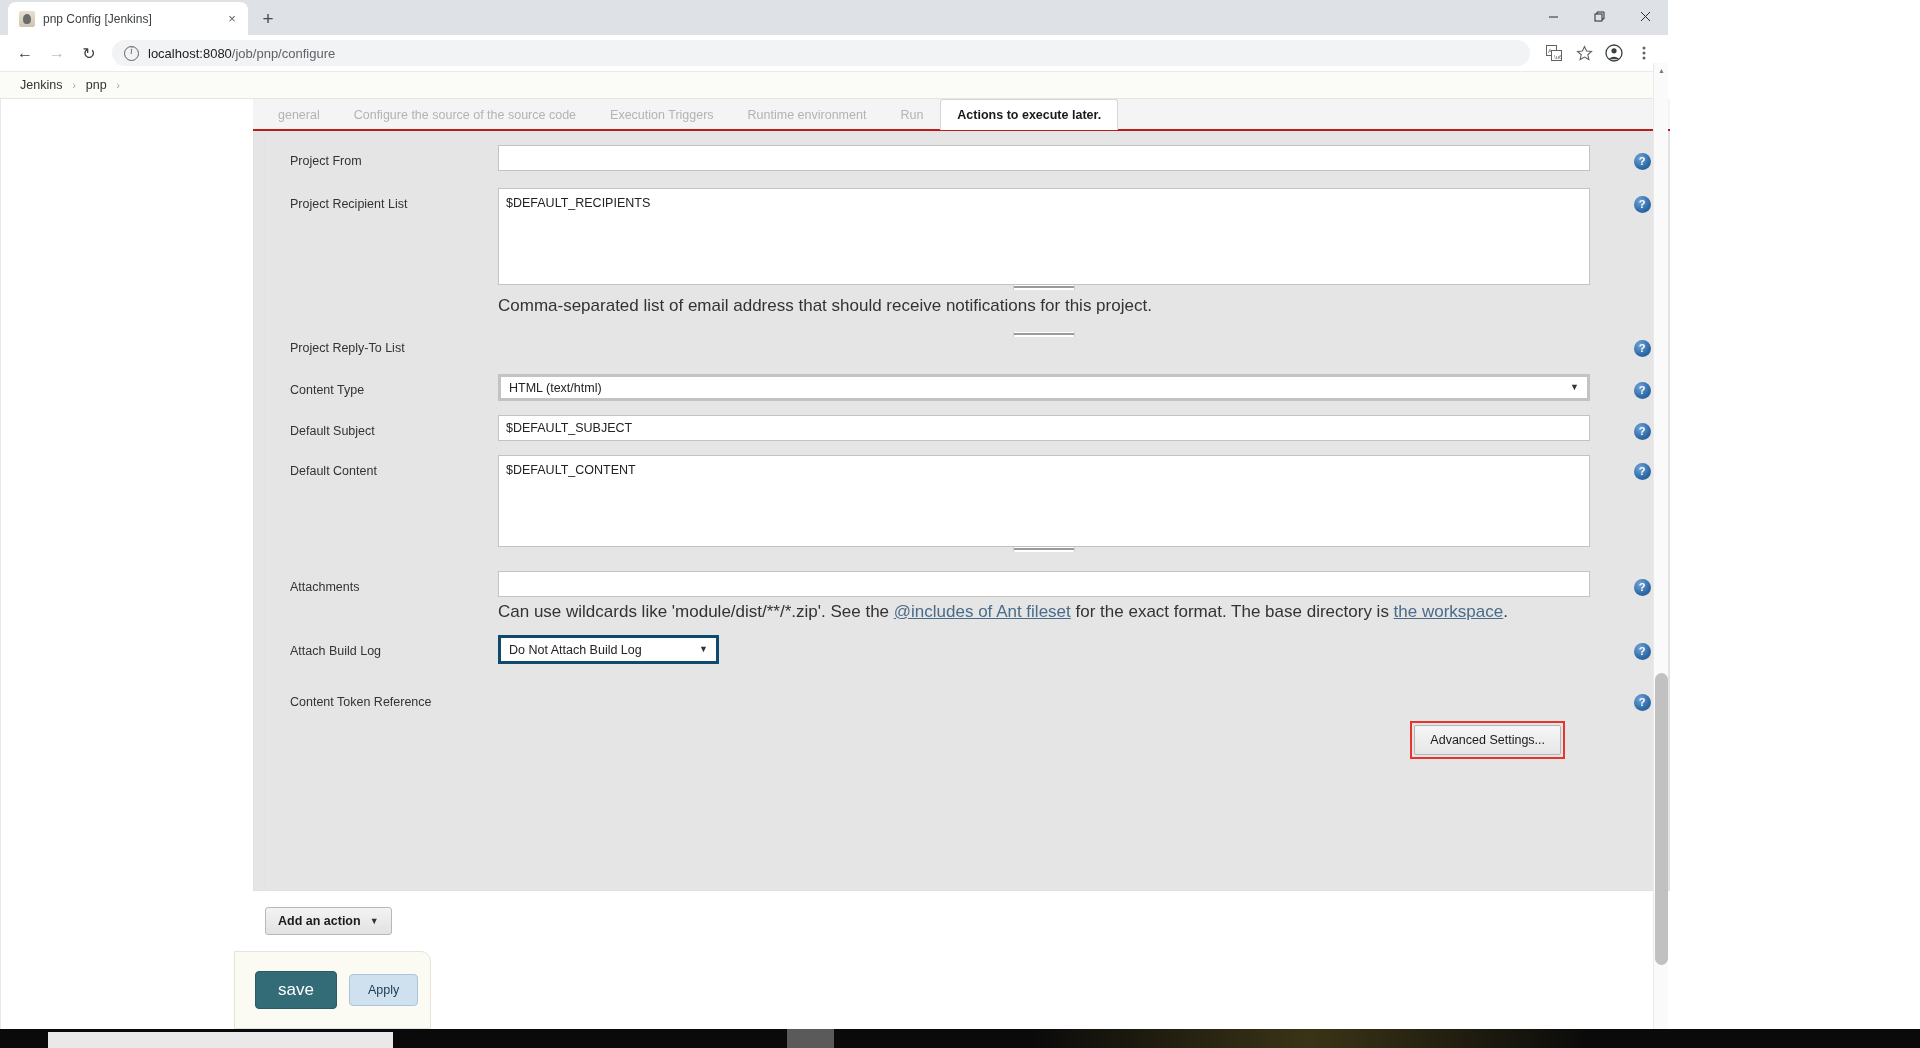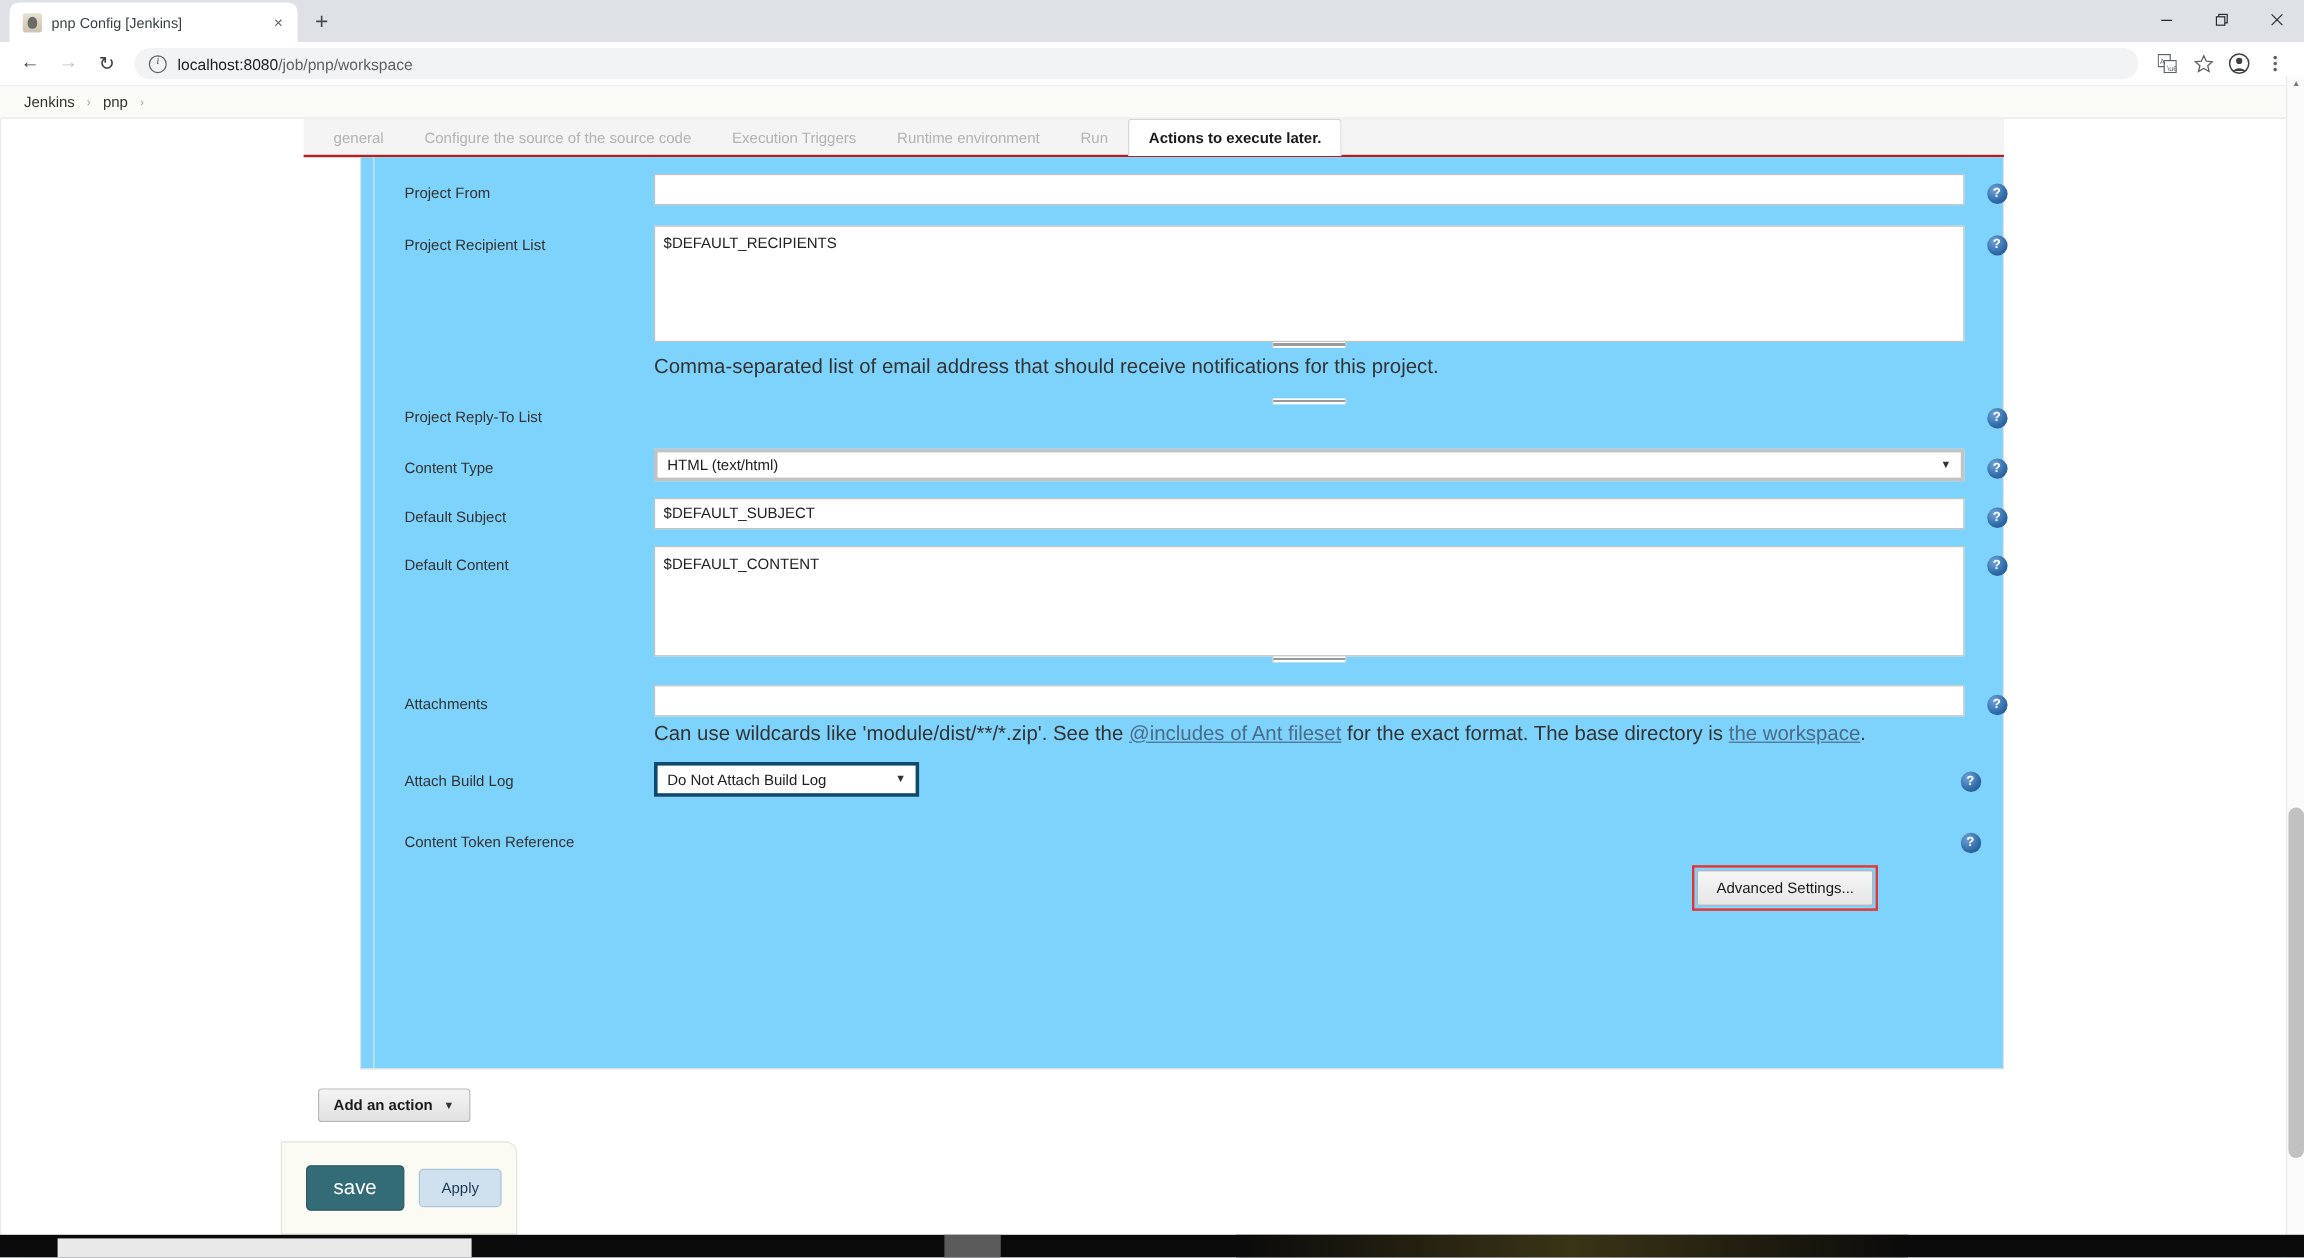--- a/index.html
+++ b/index.html
@@ -4,21 +4,21 @@
 <style>
   * { box-sizing: border-box; margin: 0; padding: 0; }
   html, body {
     width: 1920px; height: 1048px;
     font-family: "Liberation Sans", sans-serif;
     overflow: hidden;
     background: #ffffff;
   }
 
   
-  .browser { width: 1920px; height: 1048px; position: relative; background:#fff;border-radius:19px; }
+  .browser { width: 1668px; height: 1048px; position: relative; background:#fff;border-radius:19px; }
 
   .tabstrip {
     height: 35px; background: #dee1e6;
     display: flex; align-items: flex-end; padding-left: 8px;
     position: relative;
   }
   .tab {
     height: 33px; width: 240px;
     background: #ffffff;
     border-radius: 8px 8px 0 0;
@@ -133,25 +133,24 @@
   .ftab.active {
     color: #1a1a1a; font-weight: bold;
     background: #ffffff;
     border: 1px solid #d6d6d6; border-bottom: 1px solid #ffffff;
     border-radius: 3px 3px 0 0;
     margin-bottom: -1px;
   }
 
   .form-body {
     border: 1px solid #e0e0e0; border-top: none;
-    background: #7dd3fc;
+    background: #e5e5e5;
     padding: 0;
     min-height: 760px;
     position: relative;
-    margin-left: 47px;
   }
 
   .inner-border {
     position: absolute; left: 10px; top: 0; bottom: 0;
     width: 1px; background: #e3e3e3;
   }
 
   .row {
     display: flex; align-items: flex-start;
     padding: 0;
@@ -335,21 +334,21 @@
       </div>
     </div>
   </div>
 
   <div class="toolbar">
     <div class="nav-btn">←</div>
     <div class="nav-btn disabled">→</div>
     <div class="nav-btn">↻</div>
     <div class="omnibox">
       <span class="info-icon"></span>
-      <span class="url"><span class="host">localhost:8080</span><span class="path">/job/pnp/workspace</span></span>
+      <span class="url"><span class="host">localhost:8080</span><span class="path">/job/pnp/configure</span></span>
     </div>
     <div class="tb-icon">
       <svg width="16" height="16" viewBox="0 0 16 16">
         <rect x="0.5" y="0.5" width="10" height="10" fill="none" stroke="#5f6368" stroke-width="1"></rect>
         <rect x="5.5" y="5.5" width="10" height="10" fill="#fff" stroke="#5f6368" stroke-width="1"></rect>
         <text x="2" y="8" font-size="6" fill="#5f6368" font-family="Liberation Sans, sans-serif">A</text>
         <text x="8" y="14" font-size="6" fill="#5f6368" font-family="Liberation Sans, sans-serif">\u6587</text>
       </svg>
     </div>
     <div class="tb-icon">

